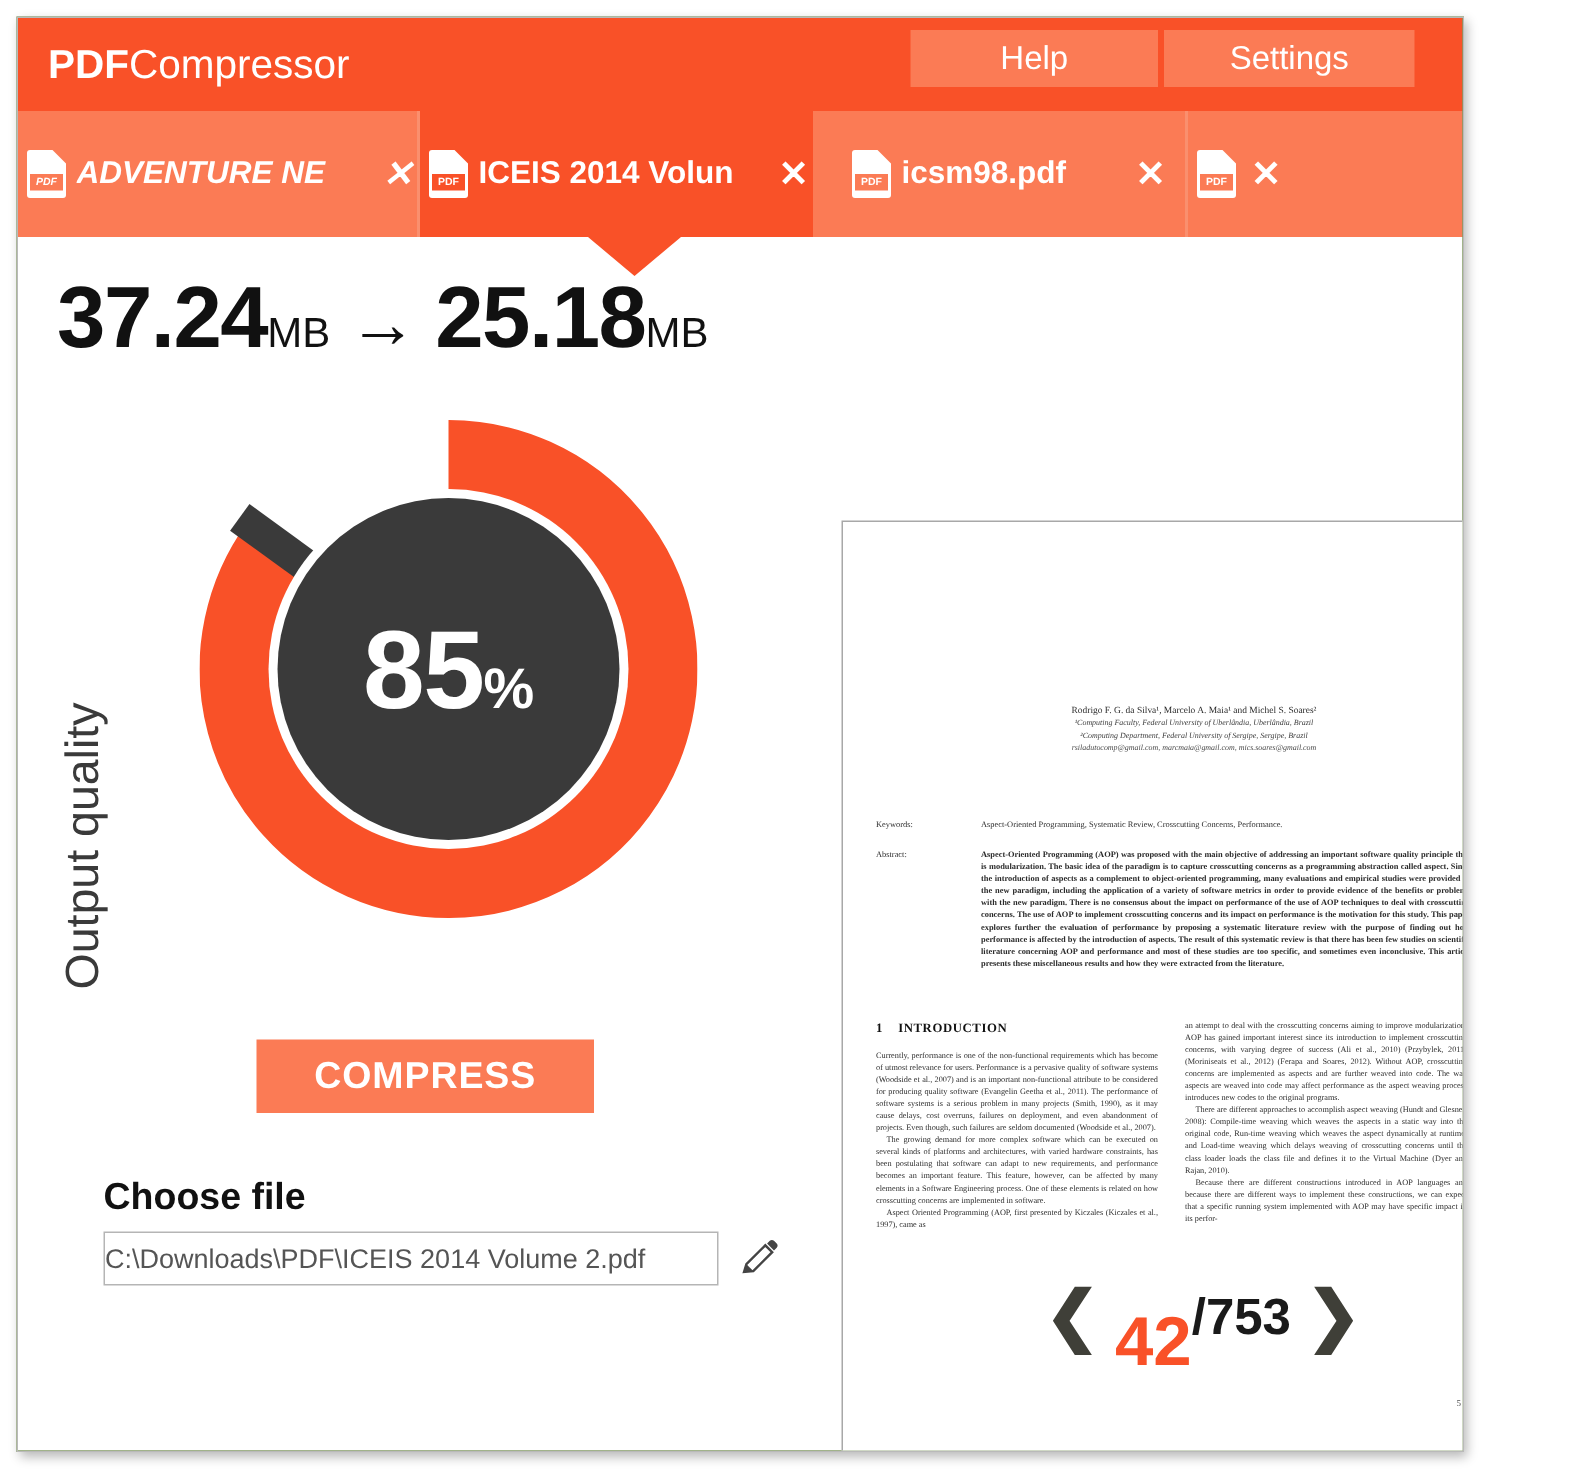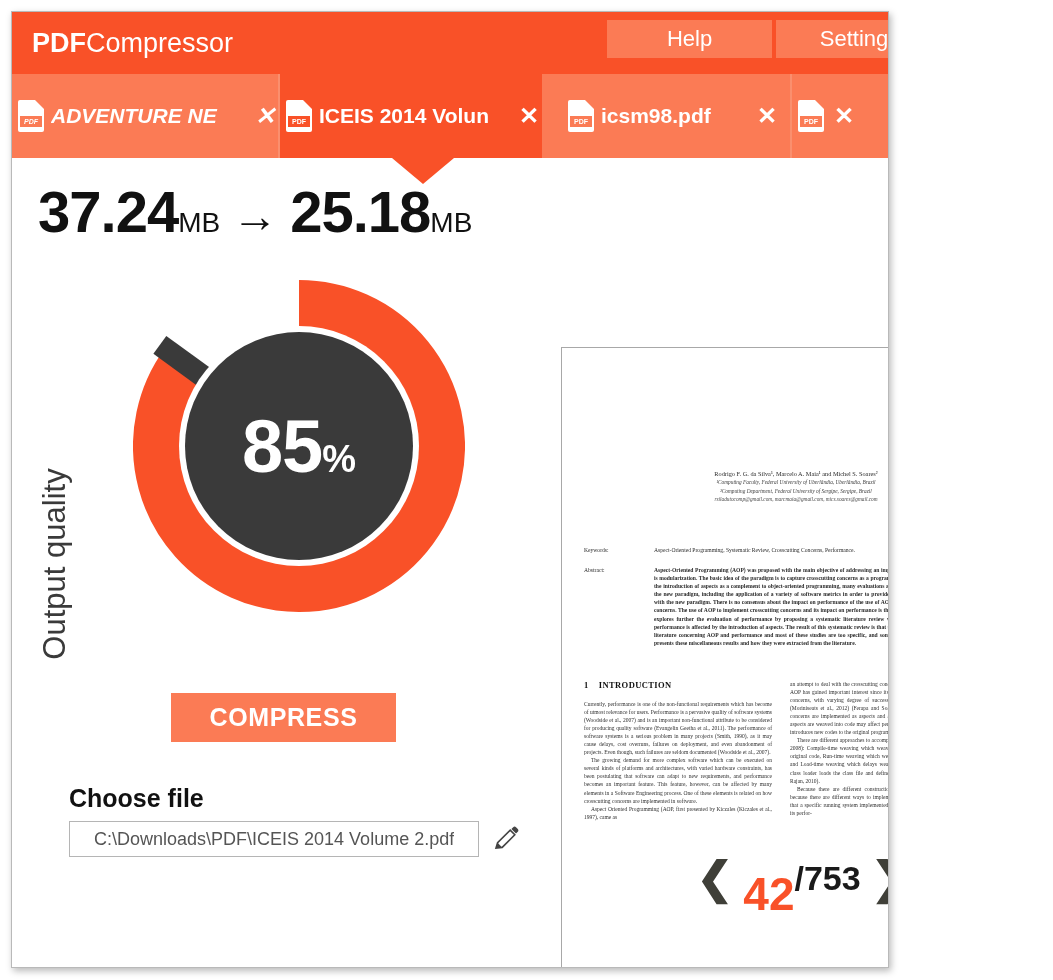--- a/index.html
+++ b/index.html
@@ -15,21 +15,21 @@
     height: 980px;
     overflow: hidden;
     background: #ffffff;
   }
 
   
   .window {
     position: absolute;
     left: 11px;
     top: 11px;
-    width: 878px;
+    width: 965px;
     height: 957px;
     background: #4d7c0f;
     border: 1px solid #b9b9b9;
     box-shadow: 2px 3px 7px rgba(0,0,0,0.28);
     box-sizing: border-box;
     overflow: hidden;
   }
 
   
   .titlebar {
@@ -268,21 +268,21 @@
     position: absolute;
     left: 0; top: 0;
     width: 410px;
     height: 36px;
     box-sizing: border-box;
     border: 1px solid #b5b5b5;
     background: #ffffff;
     color: #555555;
     font-size: 18px;
     font-family: "Liberation Sans", sans-serif;
-    padding: 0 24px;
+    padding: 0 0;
     outline: none;
   }
   .editicon {
     position: absolute;
     left: 424px;
     top: 4px;
     width: 26px;
     height: 28px;
     cursor: pointer;
   }

